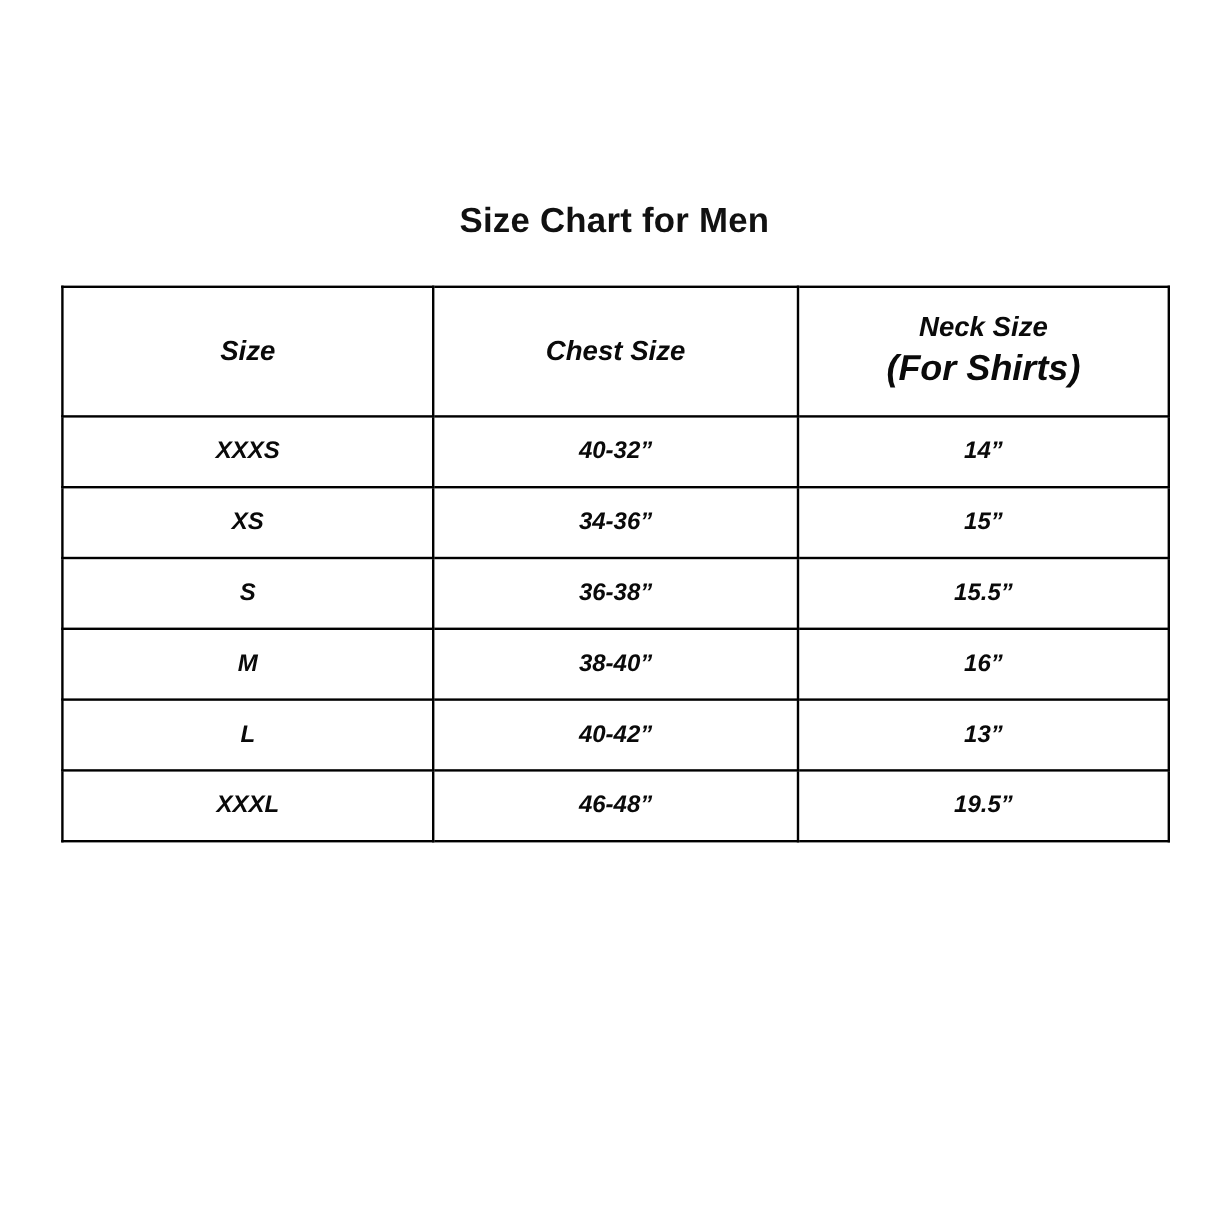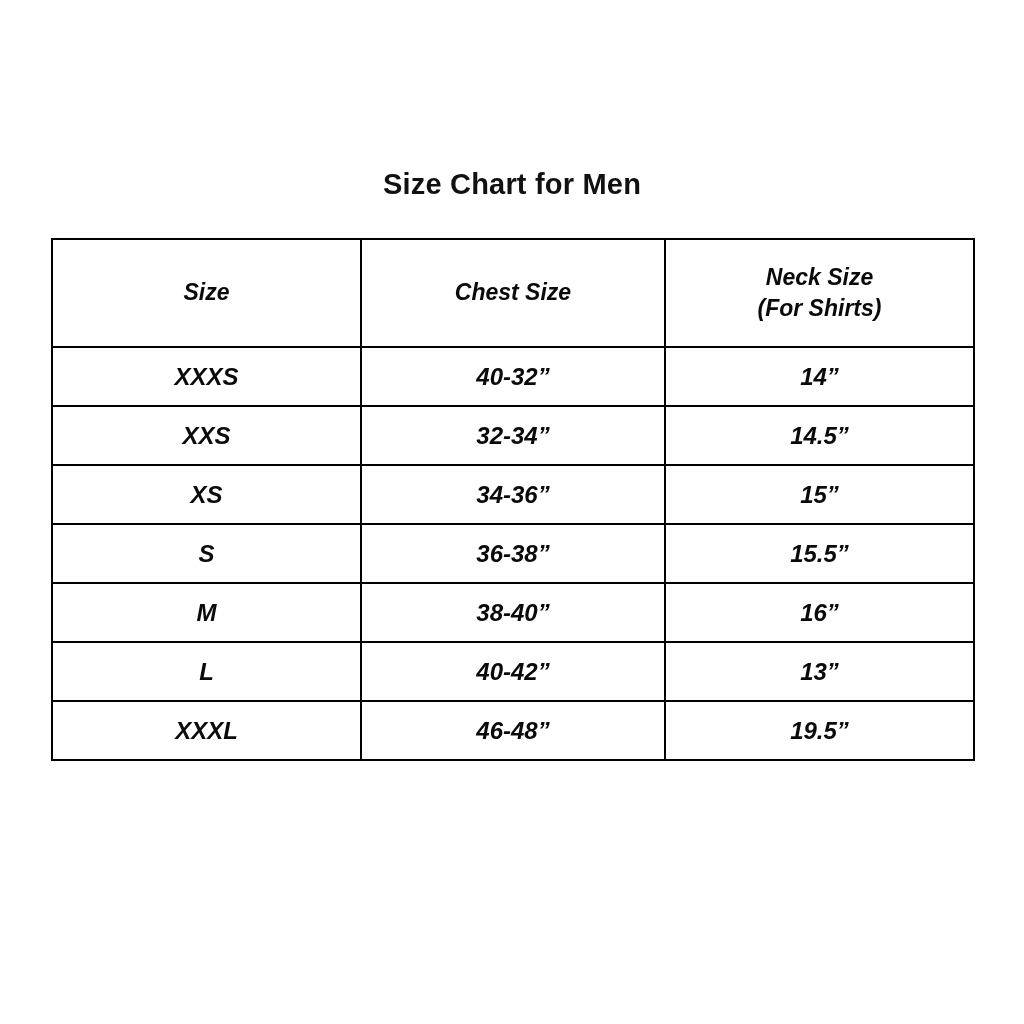--- a/index.html
+++ b/index.html
@@ -56,29 +56,29 @@
     color: #0a0a0a;
   }
   table.size-table thead th {
     height: 98px;
     font-size: 23px;
     line-height: 1.35;
     padding: 4px 6px;
   }
   table.size-table tbody td {
     height: 53px;
-    font-size: 24px;
+    font-size: 20px;
     padding: 2px 6px;
   }
   col.c1 { width: 309px; }
   col.c2 { width: 304px; }
   col.c3 { width: 309px; }
   .sub-line {
     display: block;
-    font-size: 23px;
+    font-size: 30px;
     font-weight: bold;
   }
 </style>
 </head>
 <body>
 
 <div class="page">
 
   <div class="chart-title">Size Chart for Men</div>
 
@@ -103,25 +103,20 @@
           </th>
         </tr>
       </thead>
       <tbody>
         <tr>
           <td>XXXS</td>
           <td>40-32”</td>
           <td>14”</td>
         </tr>
         <tr>
-          <td>XXS</td>
-          <td>32-34”</td>
-          <td>14.5”</td>
-        </tr>
-        <tr>
           <td>XS</td>
           <td>34-36”</td>
           <td>15”</td>
         </tr>
         <tr>
           <td>S</td>
           <td>36-38”</td>
           <td>15.5”</td>
         </tr>
         <tr>

